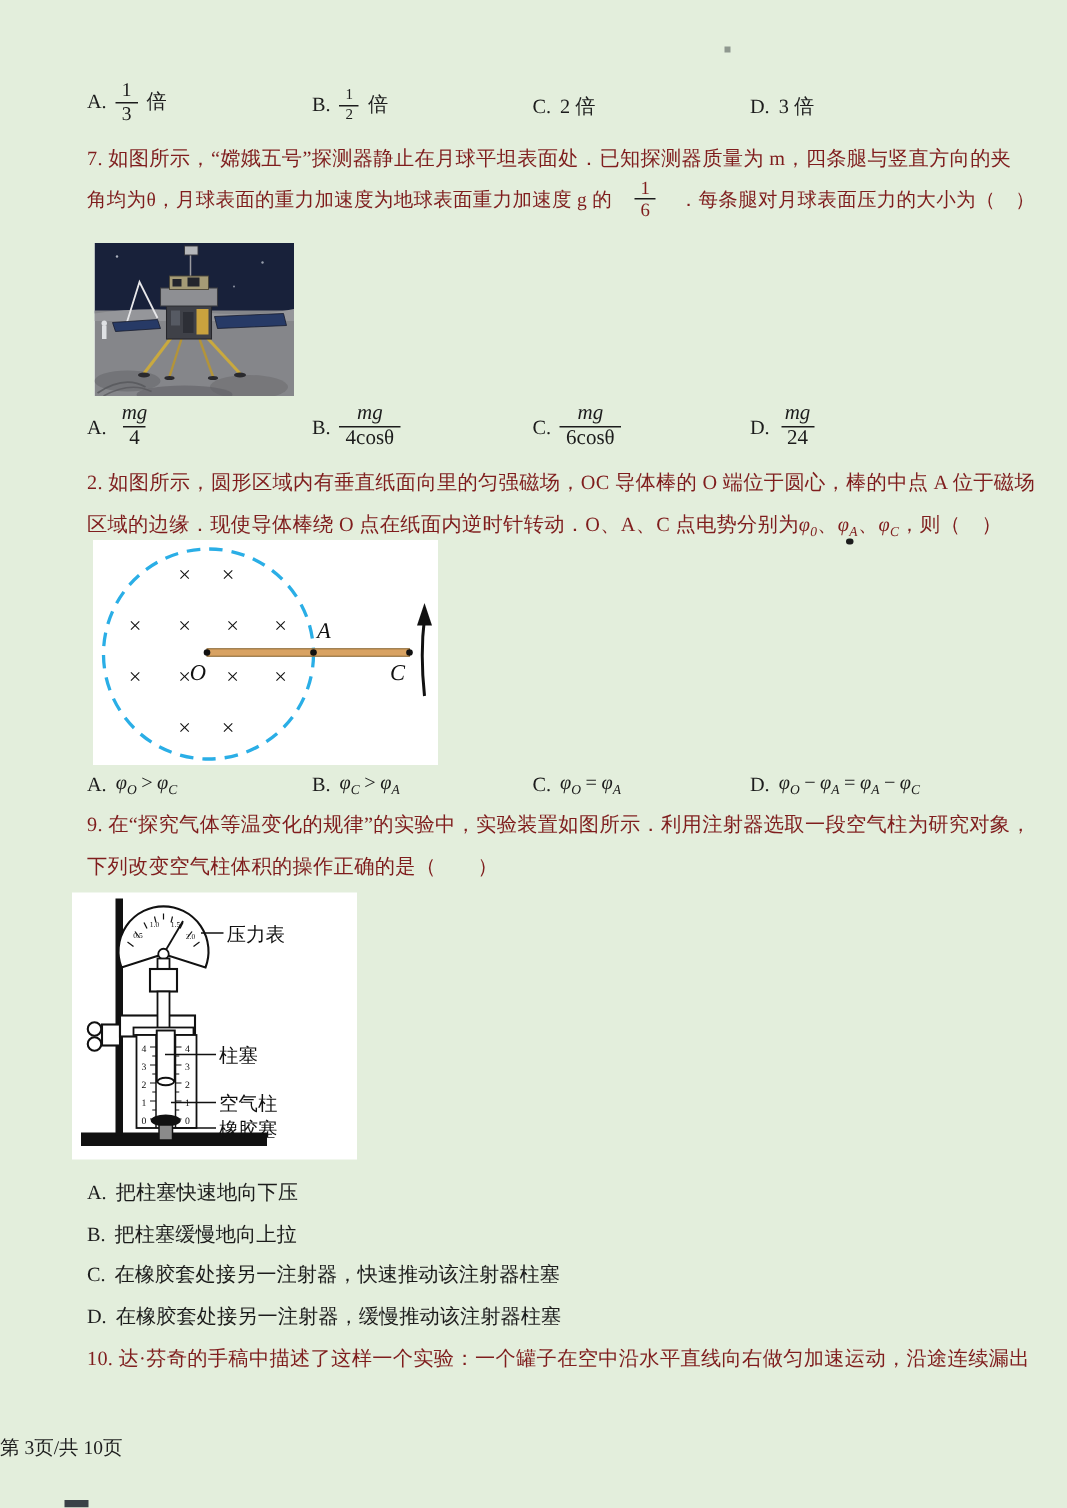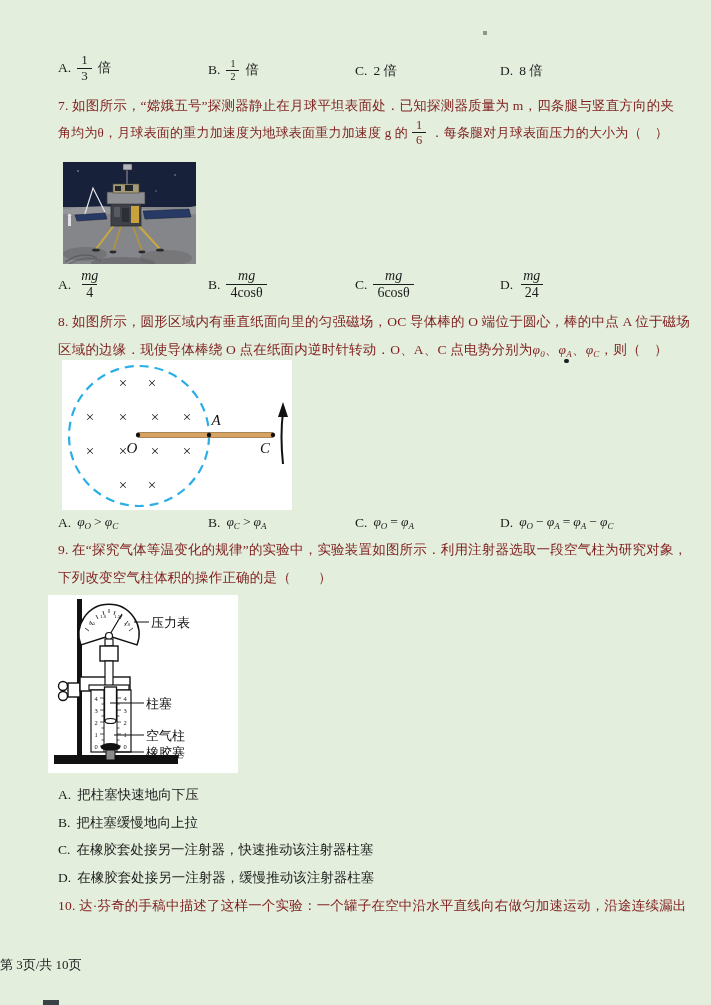--- a/index.html
+++ b/index.html
@@ -1,19 +1,19 @@
 <!DOCTYPE html>
 <html><head>
 <meta charset="utf-8">
 <style>
   html,body{margin:0;padding:0;}
   body{width:711px;height:1005px;background:#e3eedc;font-family:"Liberation Serif",serif;color:#1c1c1c;}
   #page{position:relative;width:711px;height:1005px;background:#e3eedc;overflow:hidden;}
   .tline{position:absolute;left:58px;white-space:nowrap;font-size:13.5px;letter-spacing:.2px;color:#7f1d1d;}
-  .flexline{display:flex;align-items:center;gap:4px;}
+  .flexline{display:flex;align-items:center;gap:15px;}
   .opt{position:absolute;display:flex;align-items:center;gap:6px;font-size:13.5px;white-space:nowrap;}
   .frac{display:inline-flex;flex-direction:column;align-items:center;line-height:1.15;font-family:"Liberation Serif",serif;}
   .frac .num{padding:0 4px;}
   .frac .den{border-top:1px solid #1c1c1c;padding:0 4px;}
   .math{font-style:italic;font-family:Liberation Serif, serif;}
   .phi{font-style:italic;font-family:"Liberation Serif",serif;}
   .sub{font-size:9px;font-style:italic;vertical-align:-3px;}
   .op{margin:0 3px;}
   .figbox{position:absolute;background:#ffffff;}
   .speck{position:absolute;background:#8f988f;}
@@ -39,21 +39,21 @@
       <span class="den">2</span>
     </span>
     <span>倍</span>
   </div>
   <div class="opt" style="left:355px;top:62px;">
     <span>C.</span>
     <span>2 倍</span>
   </div>
   <div class="opt" style="left:500px;top:62px;">
     <span>D.</span>
-    <span>8 倍</span>
+    <span>3 倍</span>
   </div>
 
   <div class="speck" style="left:483px;top:31px;width:4px;height:4px;"></div>
 
   <div class="tline" style="top:97px;">7. 如图所示，“嫦娥五号”探测器静止在月球平坦表面处．已知探测器质量为 m，四条腿与竖直方向的夹</div>
   <div class="tline flexline" style="top:118px;font-size:13px;">
     <span>角均为θ，月球表面的重力加速度为地球表面重力加速度 g 的</span>
     <span class="frac" style="font-size:12.5px;">
       <span class="num">1</span>
       <span class="den">6</span>
@@ -123,21 +123,21 @@
     </span>
   </div>
   <div class="opt" style="left:500px;top:268px;">
     <span>D.</span>
     <span class="frac" style="font-size:14px;">
       <span class="num math">mg</span>
       <span class="den">24</span>
     </span>
   </div>
 
-  <div class="tline" style="top:313px;">8. 如图所示，圆形区域内有垂直纸面向里的匀强磁场，OC 导体棒的 O 端位于圆心，棒的中点 A 位于磁场</div>
+  <div class="tline" style="top:313px;">2. 如图所示，圆形区域内有垂直纸面向里的匀强磁场，OC 导体棒的 O 端位于圆心，棒的中点 A 位于磁场</div>
   <div class="tline" style="top:341px;">
     <span>区域的边缘．现使导体棒绕 O 点在纸面内逆时针转动．O、A、C 点电势分别为</span><span class="phi">φ</span><span class="sub">0</span><span>、</span><span class="phi">φ</span><span class="sub">A</span><span>、</span><span class="phi">φ</span><span class="sub">C</span><span>，则（　）</span>
   </div>
 
   <div class="speck" style="left:564px;top:359px;width:5px;height:4px;background:#1c1c1c;border-radius:2px;"></div>
 
   <div class="figbox" style="left:62px;top:360px;width:230px;height:150px;">
     <svg width="230" height="150" viewBox="0 0 230 150">
       <circle cx="77" cy="76" r="70" fill="none" stroke="#2aaee6" stroke-width="2.2" stroke-dasharray="9 6"></circle>
       <g font-size="15" text-anchor="middle">

